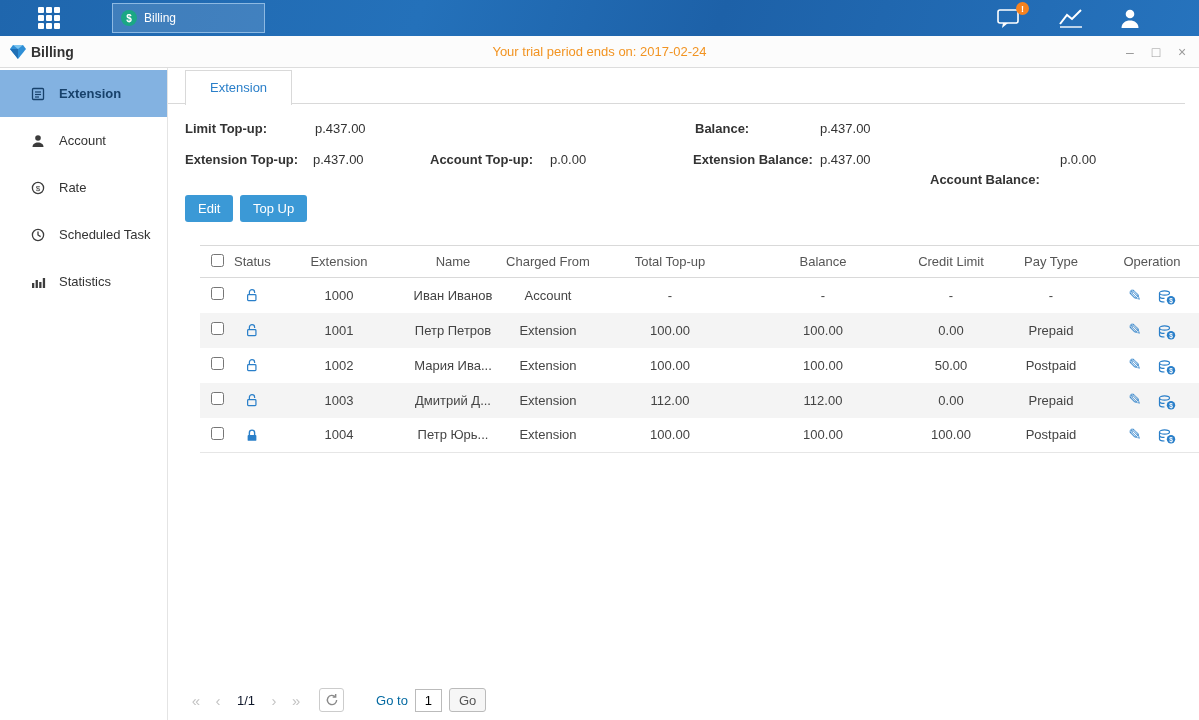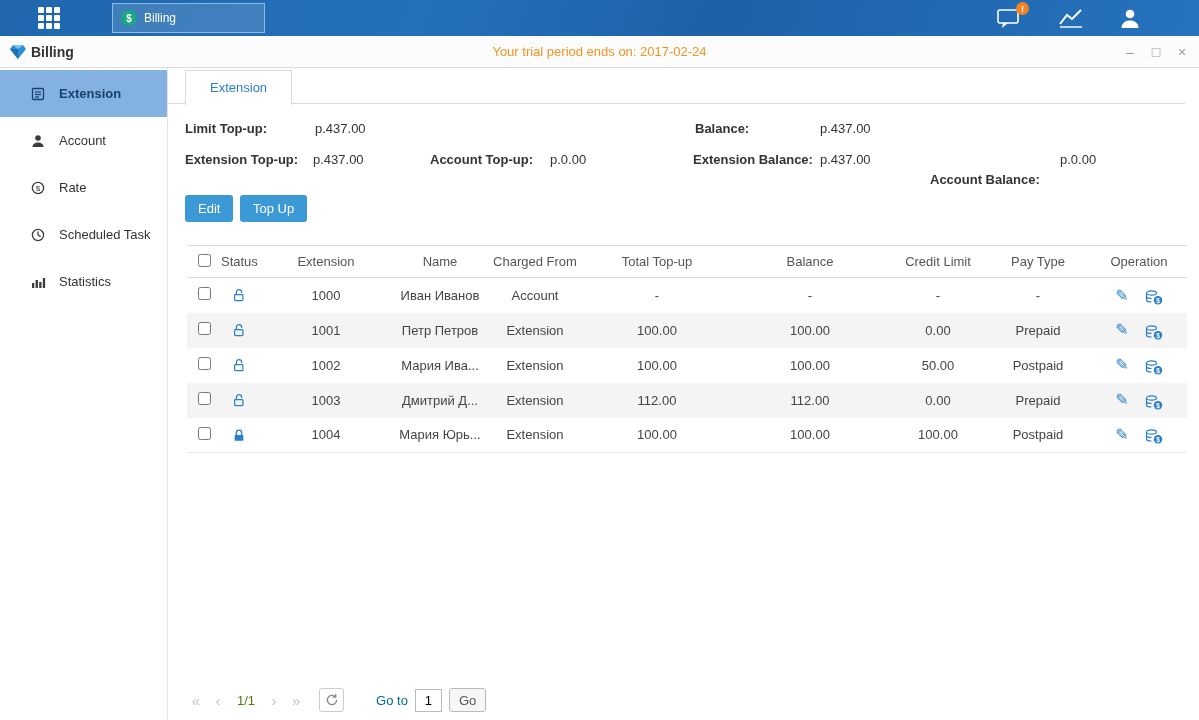--- a/index.html
+++ b/index.html
@@ -48,38 +48,38 @@
     background:#fff; border:1px solid #d9d9d9; border-bottom:none; color:#2a7fc9; font-size:13px; z-index:2; cursor:pointer; }
 
   .summary span { position:absolute; color:#333; white-space:nowrap; }
   .sum-label { font-weight:bold; }
 
   .btn { position:absolute; top:127px; height:27px; border:none; border-radius:3px; background:#3b99d6;
     color:#fff; font-size:13px; font-family:"Liberation Sans",sans-serif; padding:0 13px; cursor:pointer; }
   .btn-edit { left:17px; } .btn-topup { left:72px; }
 
   
-  table.ext-table { position:absolute; left:19px; top:177px; width:1000px; border-collapse:collapse; table-layout:fixed; }
+  table.ext-table { position:absolute; left:32px; top:177px; width:1000px; border-collapse:collapse; table-layout:fixed; }
   .ext-table th { height:32px; font-weight:normal; color:#555; font-size:13px;
     border-top:1px solid #d9d9d9; border-bottom:1px solid #d9d9d9; text-align:center; }
   .ext-table td { height:35px; text-align:center; color:#444; font-size:13px; }
   .ext-table tbody tr:nth-child(even) { background:#f4f4f4; }
   .ext-table tbody tr:last-child td { border-bottom:1px solid #e6e6e6; }
   .ext-table input[type=checkbox] { width:13px; height:13px; cursor:pointer; }
   .lock svg { display:none; vertical-align:middle; }
   .lock.unlocked .lock-open { display:inline; }
   .lock.locked .lock-closed { display:inline; }
   .op-cell span.edit-ic { color:#2a7fc9; font-size:16px; cursor:pointer; margin-right:16px; }
   .op-cell svg { vertical-align:middle; cursor:pointer; }
 
   
   .pagination { position:absolute; left:17px; top:618px; width:1000px; height:28px;
     display:flex; align-items:center; }
   .pg-arrow { color:#c3c3c3; font-size:15px; width:22px; text-align:center; cursor:pointer; }
-  .pg-indicator { color:#4d7c0f; margin:0 8px; }
+  .pg-indicator { color:#0f172a; margin:0 8px; }
   .pg-refresh { width:25px; height:24px; border:1px solid #ccc; border-radius:3px; background:#fff;
     display:flex; align-items:center; justify-content:center; margin-left:12px; cursor:pointer; }
   .pg-goto-label { color:#0369a1; margin-left:32px; }
   .pg-goto-input { width:27px; height:23px; border:1px solid #bbb; text-align:center; margin:0 7px;
     font-size:13px; font-family:"Liberation Sans",sans-serif; }
   .pg-go { height:24px; border:1px solid #bbb; border-radius:3px; background:#f6f6f6; color:#555;
     font-size:13px; padding:0 9px; cursor:pointer; font-family:"Liberation Sans",sans-serif; }
   .pg-right { margin-left:auto; display:flex; align-items:center; }
   .pg-displaying { color:#555; }
   .page-size-select { width:48px; height:24px; border:1px solid #bbb; border-radius:3px; background:#fff;
@@ -346,21 +346,21 @@
         <tr>
           <td><input type="checkbox" style=""></td>
           <td><span class="lock locked">
             
             <svg class="lock-closed" width="14" height="15" viewBox="0 0 16 16">
                   <path d="M5 7.5V4.8a3 3 0 0 1 6 0v2.7" fill="none" stroke="#2a7fc9" stroke-width="1.6"></path>
                   <rect x="3" y="7.5" width="10" height="6.5" rx="1" fill="#2a7fc9"></rect>
                 </svg>
           </span></td>
           <td>1004</td>
-          <td>Мария Юрь...</td>
+          <td>Петр Юрь...</td>
           <td>Extension</td>
           <td>100.00</td>
           <td>100.00</td>
           <td>100.00</td>
           <td>Postpaid</td>
           <td class="op-cell">
             <span class="edit-ic">✎</span><svg width="18" height="15" viewBox="0 0 18 15">
                 <ellipse cx="6.5" cy="3" rx="5" ry="2.1" fill="none" stroke="#2a7fc9" stroke-width="1.2"></ellipse>
                 <path d="M1.5 3v3.4c0 1.1 2.2 2 5 2" fill="none" stroke="#2a7fc9" stroke-width="1.2"></path>
                 <path d="M1.5 6.4V10c0 1.1 2.2 2 5 2" fill="none" stroke="#2a7fc9" stroke-width="1.2"></path>

